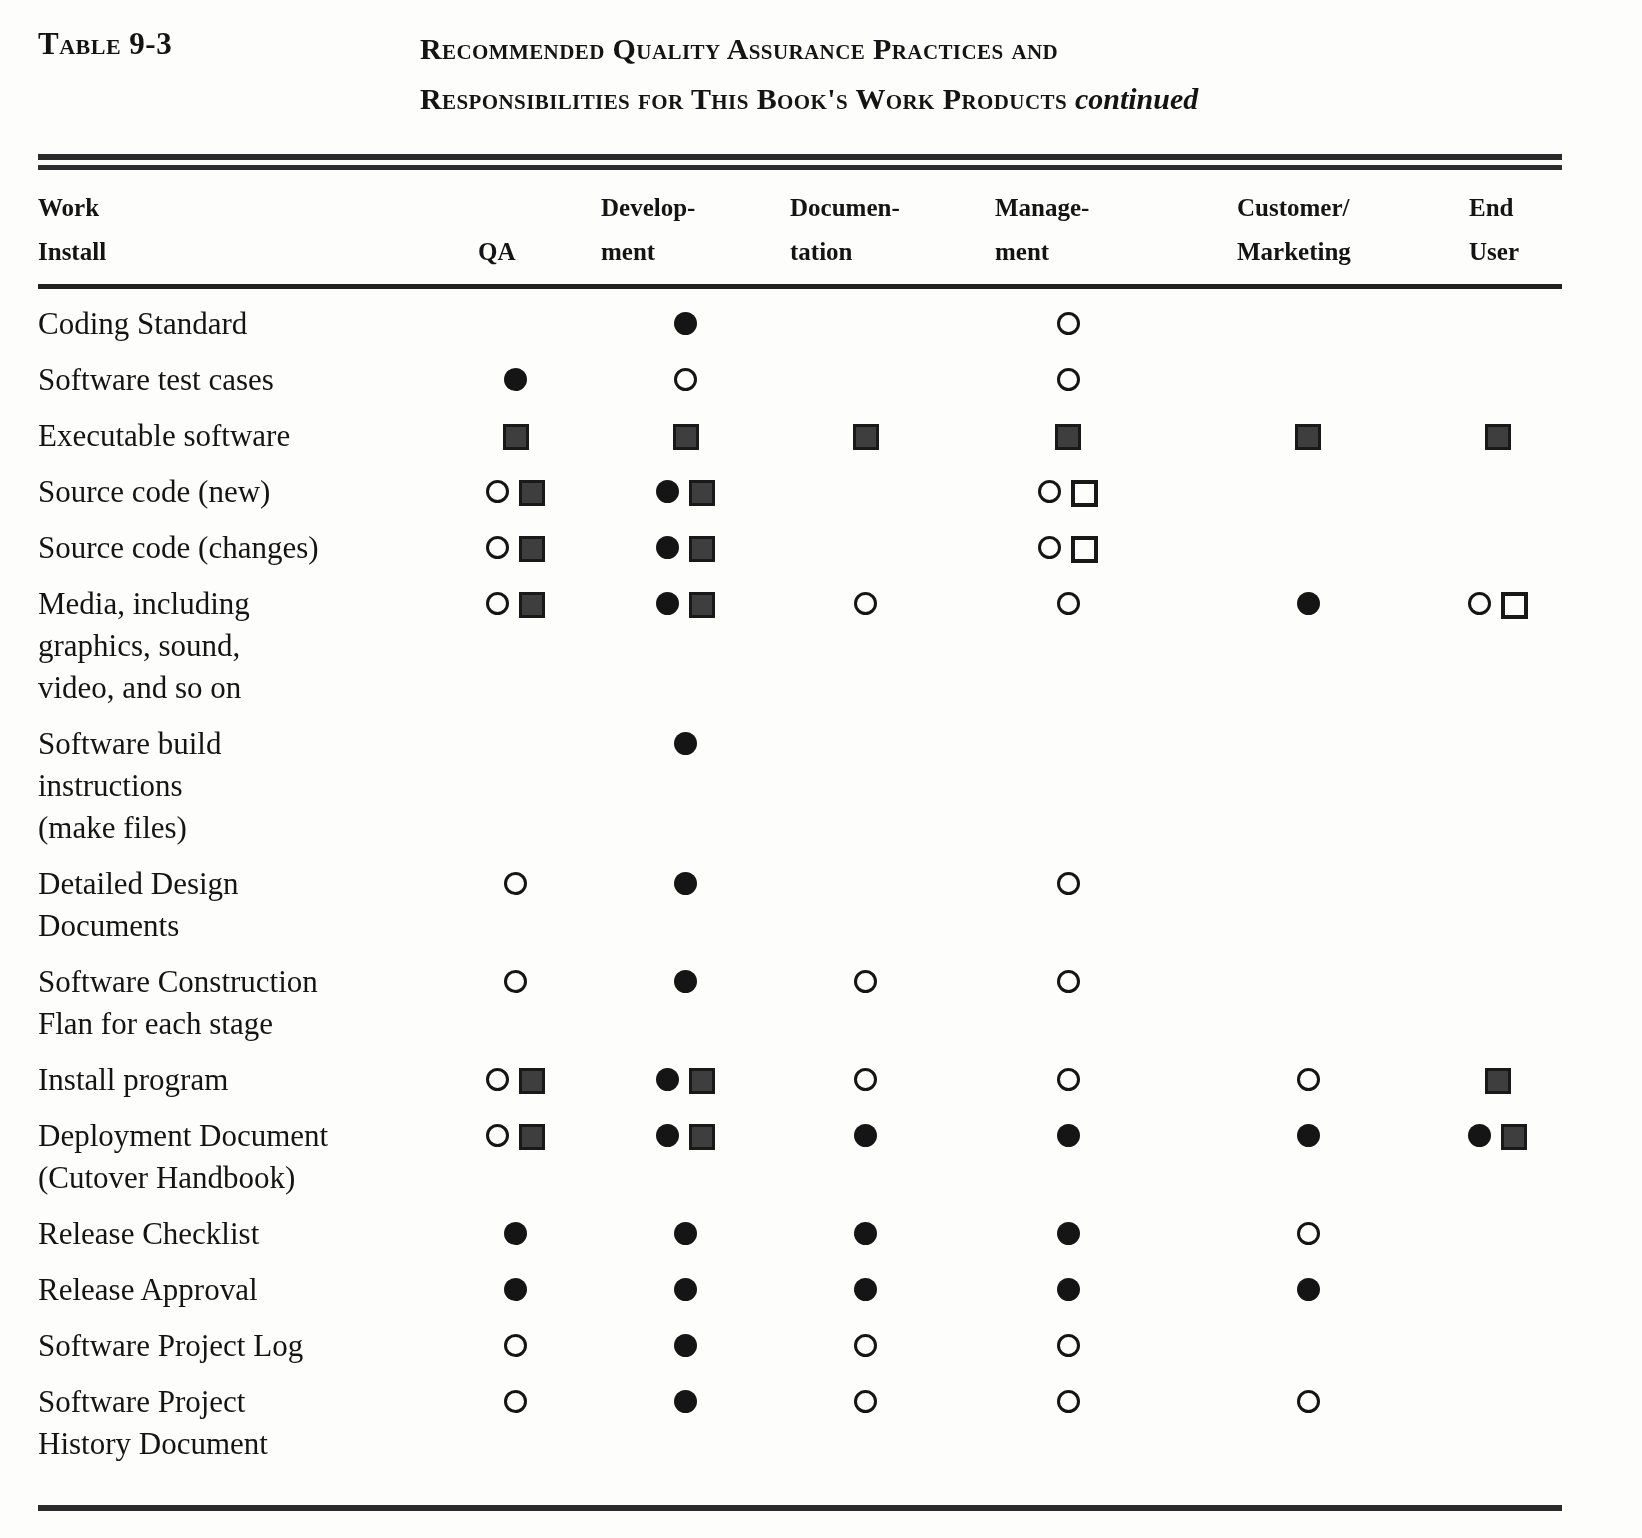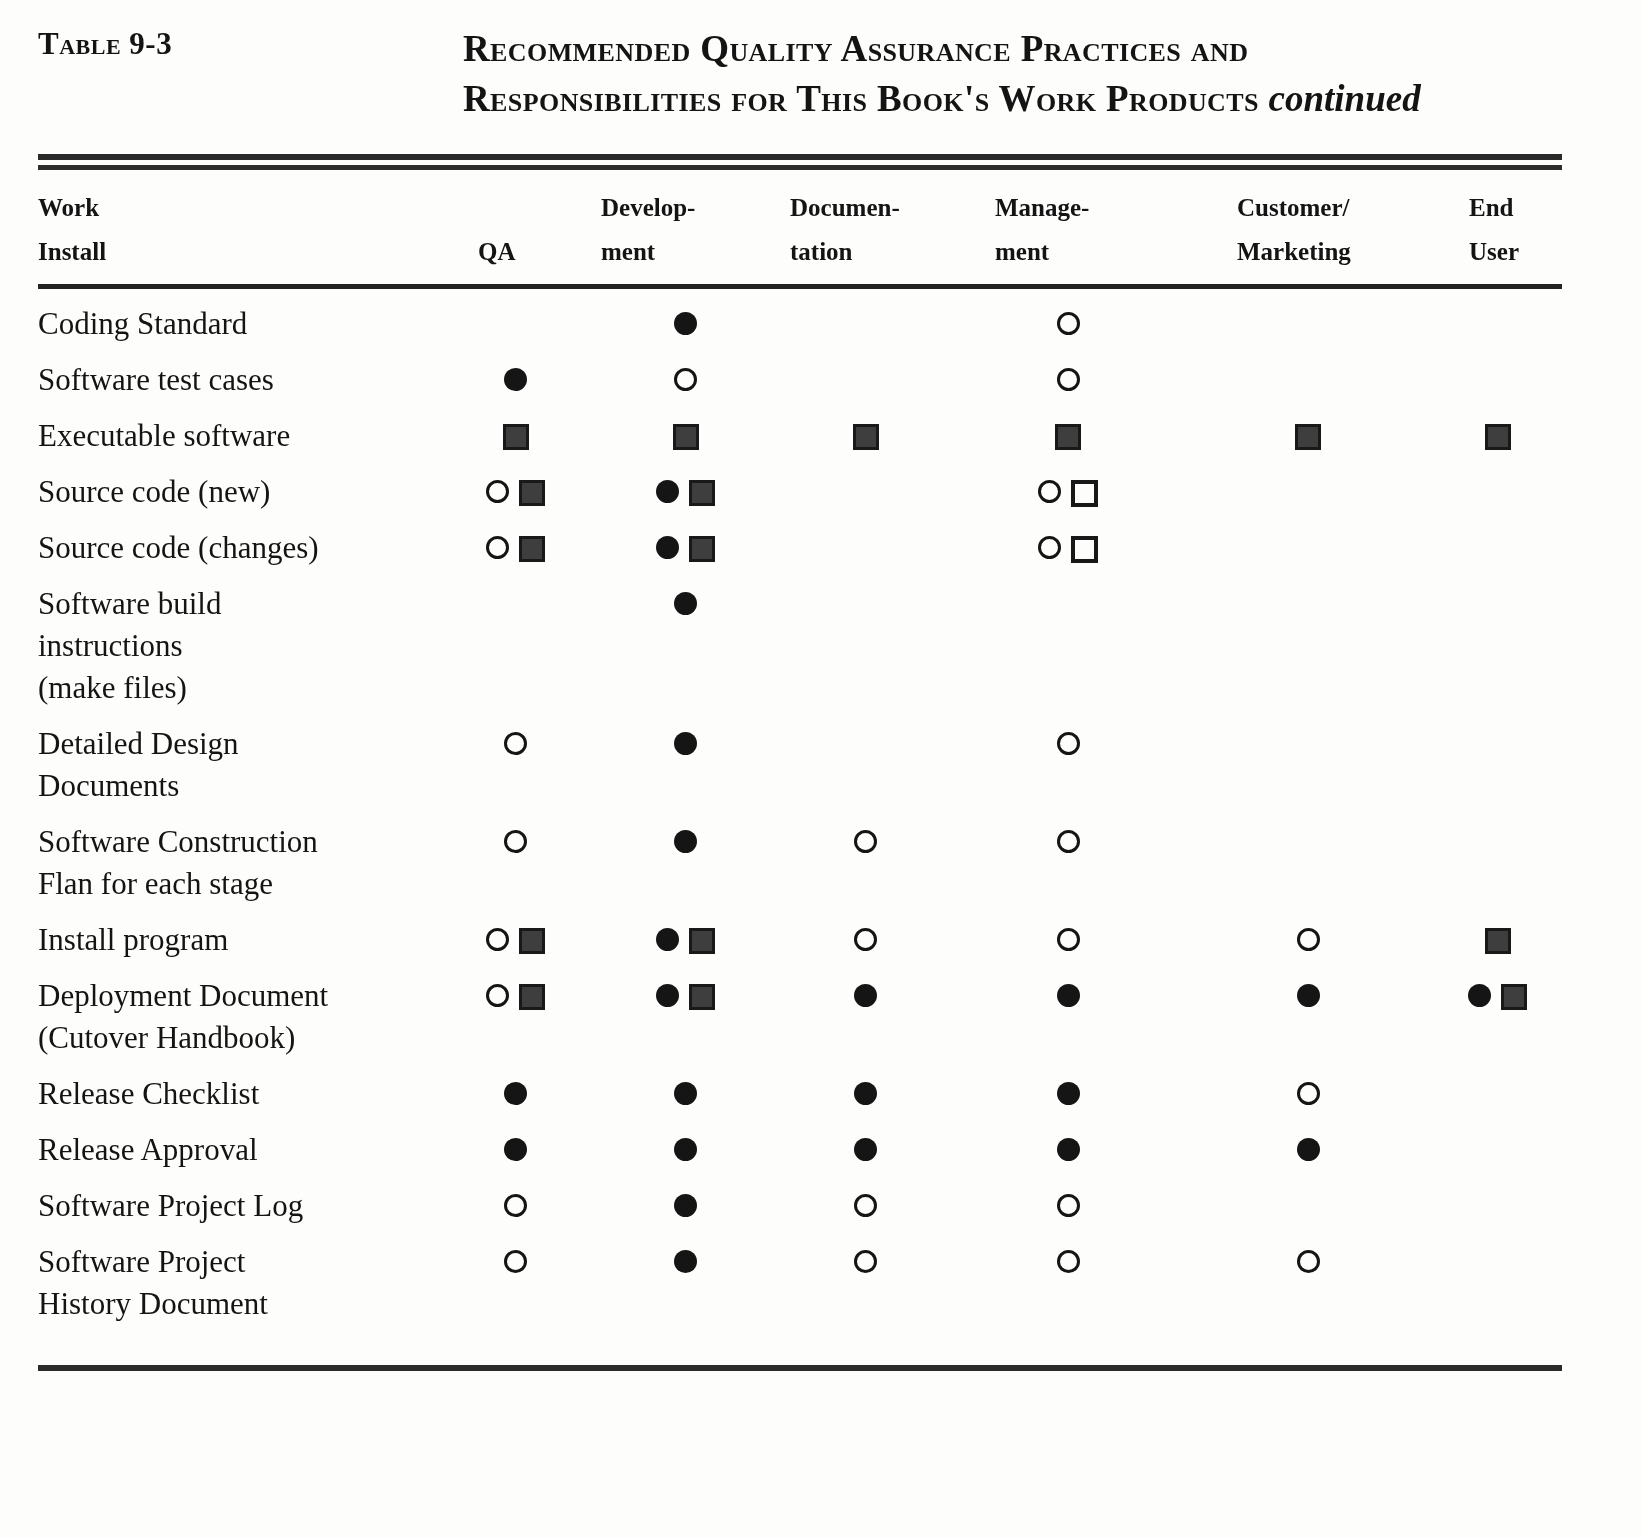--- a/index.html
+++ b/index.html
@@ -25,24 +25,23 @@
     flex: 0 0 382px;
     font-variant: small-caps;
     font-weight: 700;
     font-size: 31px;
     letter-spacing: 0.5px;
     padding-top: 2px;
   }
   .caption-title {
     font-variant: small-caps;
     font-weight: 700;
-    font-size: 37px;
+    font-size: 30px;
     line-height: 50px;
     letter-spacing: 0.4px;
-    margin-left: 43px;
   }
   .cont {
     font-variant: normal;
     font-style: italic;
     font-weight: 600;
     letter-spacing: 0;
   }
 
   
   .rule-double {
@@ -209,20 +208,29 @@
         <tr>
           <td class="wp">Source code (changes)</td>
           <td class="sym-cell"><span class="sym oc"></span><span class="sym fs"></span></td>
           <td class="sym-cell"><span class="sym fc"></span><span class="sym fs"></span></td>
           <td class="sym-cell"></td>
           <td class="sym-cell"><span class="sym oc"></span><span class="sym os"></span></td>
           <td class="sym-cell"></td>
           <td class="sym-cell"></td>
         </tr>
         <tr>
+          <td class="wp">Media, including<br>graphics, sound,<br>video, and so on</td>
+          <td class="sym-cell"><span class="sym oc"></span><span class="sym fs"></span></td>
+          <td class="sym-cell"><span class="sym fc"></span><span class="sym fs"></span></td>
+          <td class="sym-cell"><span class="sym oc"></span></td>
+          <td class="sym-cell"><span class="sym oc"></span></td>
+          <td class="sym-cell"><span class="sym fc"></span></td>
+          <td class="sym-cell"><span class="sym oc"></span><span class="sym os"></span></td>
+        </tr>
+        <tr>
           <td class="wp">Software build<br>instructions<br>(make files)</td>
           <td class="sym-cell"></td>
           <td class="sym-cell"><span class="sym fc"></span></td>
           <td class="sym-cell"></td>
           <td class="sym-cell"></td>
           <td class="sym-cell"></td>
           <td class="sym-cell"></td>
         </tr>
         <tr>
           <td class="wp">Detailed Design<br>Documents</td>

